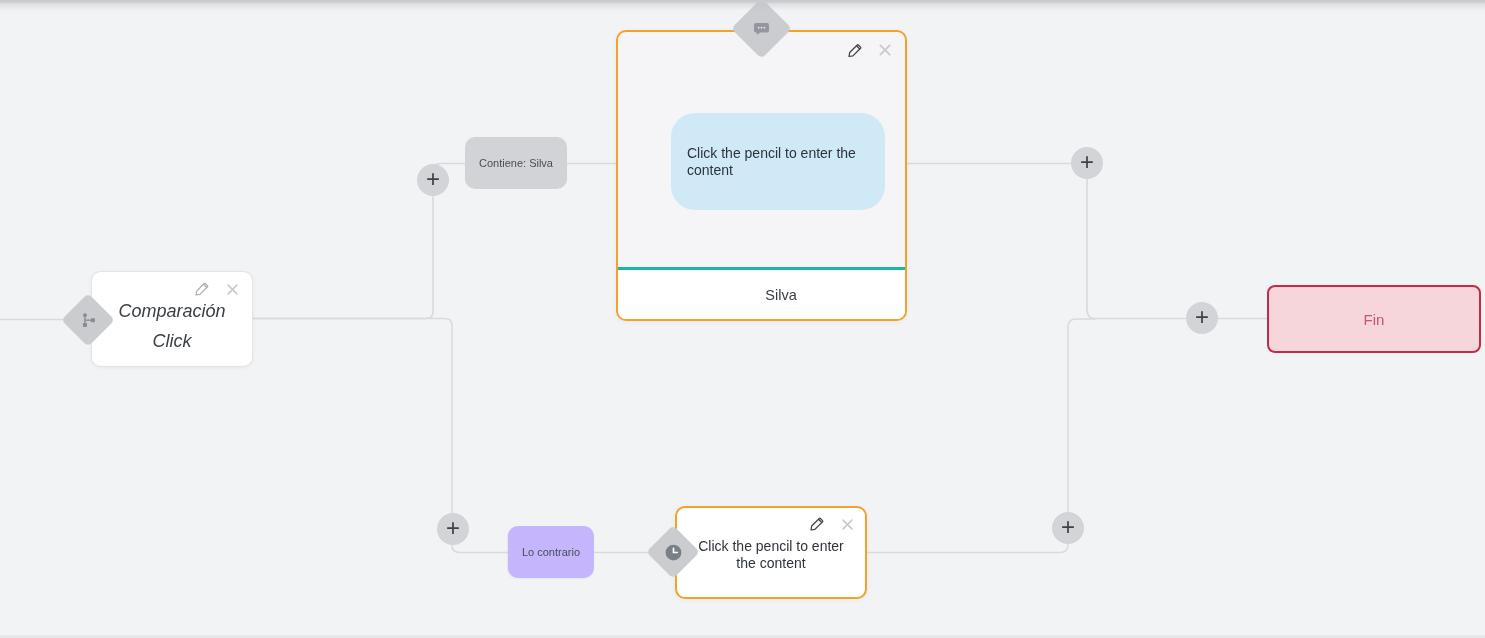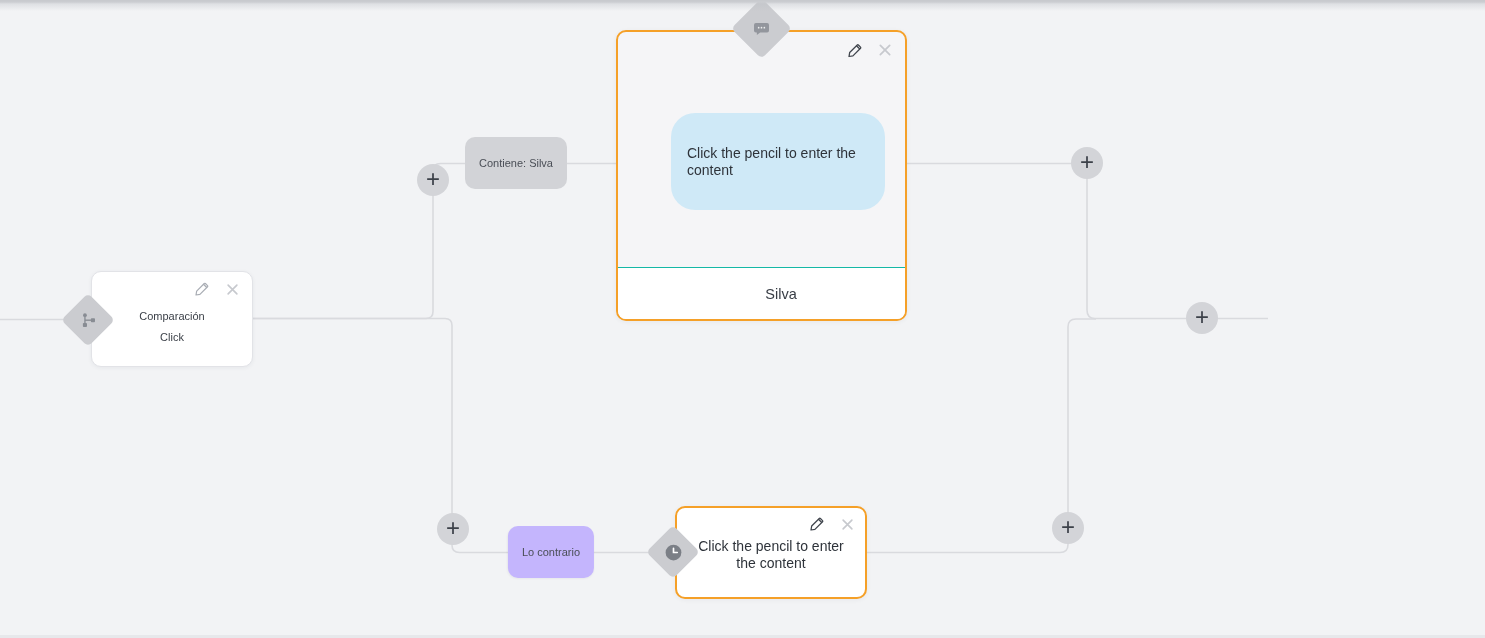--- a/index.html
+++ b/index.html
@@ -23,35 +23,35 @@
 
   
   .node { position:absolute; z-index:10; }
   .node-condition {
     left:91px; top:271px; width:162px; height:96px;
     background:#ffffff; border:1.5px solid #e2e3e7; border-radius:10px;
     box-shadow:0 1px 4px rgba(40,45,60,.06);
     display:flex; flex-direction:column; align-items:center; justify-content:center;
     padding-top:14px; gap:9px;
   }
-  .node-condition .t { font-size:11px; color:#3a3f47; }
+  .node-condition .t { font-size:18px; color:#3a3f47;font-style:italic; }
   .node-message {
     left:616px; top:30px; width:291px; height:291px;
     background:#f5f5f7; border:2px solid #f5a028; border-radius:10px;
     box-shadow:0 1px 5px rgba(40,45,60,.05);
   }
   .bubble {
     position:absolute; left:53px; top:81px; width:214px; height:97px;
     background:#cfe9f7; border-radius:24px;
     display:flex; align-items:center; padding:14px 16px;
     font-size:14px; line-height:1.2; color:#2e333a;
   }
   .msg-footer {
     position:absolute; left:0; right:0; bottom:0; height:52px;
-    background:#ffffff; border-top:1px solid #14b8a6; border-radius:0 0 8px 8px;
+    background:#ffffff; border-top:3px solid #14b8a6; border-radius:0 0 8px 8px;
     display:flex; align-items:center; justify-content:center;
     font-size:14.5px; color:#383d45;padding-left:39px;
   }
   .node-delay {
     left:675px; top:506px; width:192px; height:93px;
     background:#ffffff; border:2px solid #f5a028; border-radius:10px;
     box-shadow:0 1px 5px rgba(40,45,60,.05);
   }
   .node-delay .body {
     position:absolute; left:0; right:0; top:30px; padding:0 13px;
@@ -172,20 +172,23 @@
       </span>
       <span class="icon-btn x-gray">
         <svg width="15" height="15" viewBox="0 0 24 24" fill="none" stroke="currentColor" stroke-width="2.6" stroke-linecap="round">
             <path d="M5 5l14 14M19 5L5 19"></path>
           </svg>
       </span>
     </div>
     <div class="body">Click the pencil to enter the content</div>
   </div>
 
+  <div class="node node-end">
+    <span>Fin</span>
+  </div>
 
   <div class="diamond d-condition">
     <span class="di">
       <svg width="19" height="19" viewBox="0 0 24 24">
         <path d="M7.5 7v8.5" stroke="#888c93" stroke-width="1.7" fill="none"></path>
         <path d="M7.5 11.6h10" stroke="#888c93" stroke-width="1.7" fill="none"></path>
         <circle cx="7.5" cy="5.3" r="2.4" fill="#888c93"></circle>
         <rect x="4.9" y="15" width="5.2" height="5.2" rx="1.1" fill="#888c93"></rect>
         <rect x="15" y="9" width="5.2" height="5.2" rx="1.1" fill="#888c93"></rect>
       </svg>

